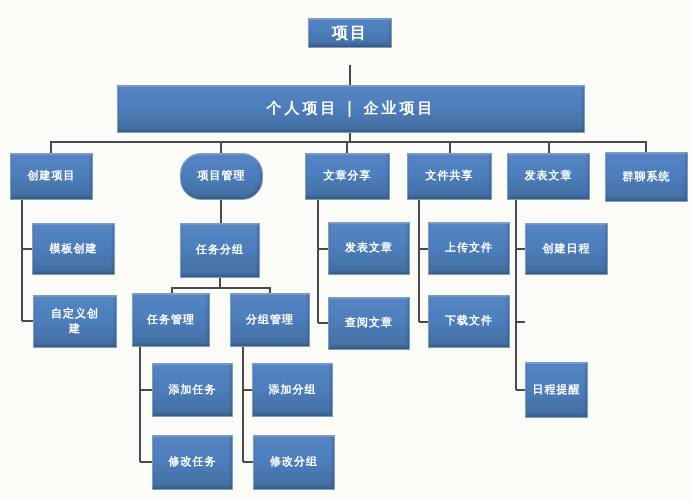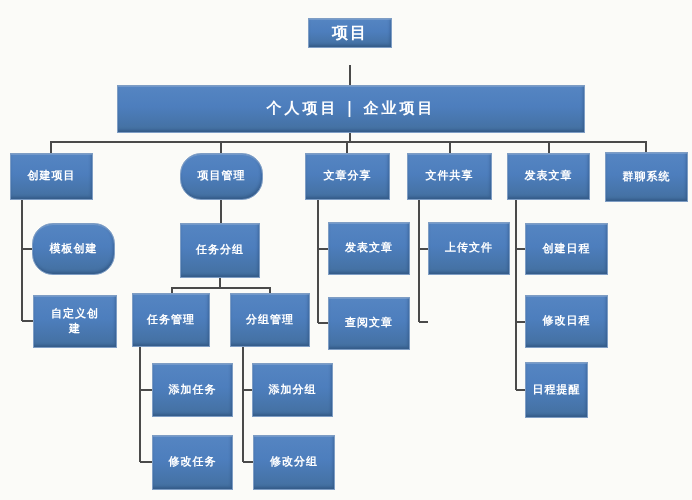--- a/index.html
+++ b/index.html
@@ -64,34 +64,34 @@
   <div class="node root" style="left:308px; top:18px;  width:84px;  height:30px;">项目</div>
   <div class="node wide" style="left:117px; top:85px;  width:468px; height:48px;">个人项目 | 企业项目</div>
 
   <div class="node" style="left:10px;  top:153px; width:83px; height:47px;">创建项目</div>
   <div class="node" style="left:180px; top:153px; width:83px; height:47px;border-radius:21px;">项目管理</div>
   <div class="node" style="left:305px; top:153px; width:85px; height:47px;">文章分享</div>
   <div class="node" style="left:407px; top:153px; width:85px; height:47px;">文件共享</div>
   <div class="node" style="left:507px; top:153px; width:83px; height:47px;">发表文章</div>
   <div class="node" style="left:605px; top:152px; width:83px; height:50px;">群聊系统</div>
 
-  <div class="node" style="left:32px;  top:223px; width:83px; height:52px;border-radius:21px;">模板创建</div>
+  <div class="node" style="left:32px;  top:223px; width:83px; height:52px;">模板创建</div>
   <div class="node wrap" style="left:33px;  top:295px; width:84px; height:53px;">自定义创建</div>
 
   <div class="node" style="left:180px; top:223px; width:80px; height:55px;">任务分组</div>
   <div class="node" style="left:132px; top:293px; width:78px; height:54px;">任务管理</div>
   <div class="node" style="left:230px; top:293px; width:80px; height:54px;">分组管理</div>
 
   <div class="node" style="left:152px; top:363px; width:81px; height:54px;">添加任务</div>
   <div class="node" style="left:152px; top:435px; width:81px; height:55px;">修改任务</div>
   <div class="node" style="left:253px; top:435px; width:82px; height:55px;">修改分组</div>
   <div class="node" style="left:252px; top:363px; width:81px; height:54px;">添加分组</div>
 
   <div class="node" style="left:328px; top:222px; width:82px; height:53px;">发表文章</div>
   <div class="node" style="left:328px; top:297px; width:82px; height:53px;">查阅文章</div>
 
   <div class="node" style="left:428px; top:222px; width:82px; height:53px;">上传文件</div>
+  <div class="node" style="left:428px; top:295px; width:82px; height:53px;">下载文件</div>
 
   <div class="node" style="left:525px; top:223px; width:83px; height:52px;">创建日程</div>
-  <div class="node" style="left:525px; top:295px; width:83px; height:53px;">修改日程</div>
   <div class="node" style="left:525px; top:362px; width:63px; height:56px;">日程提醒</div>
 
 </div>
 
 </body></html>

